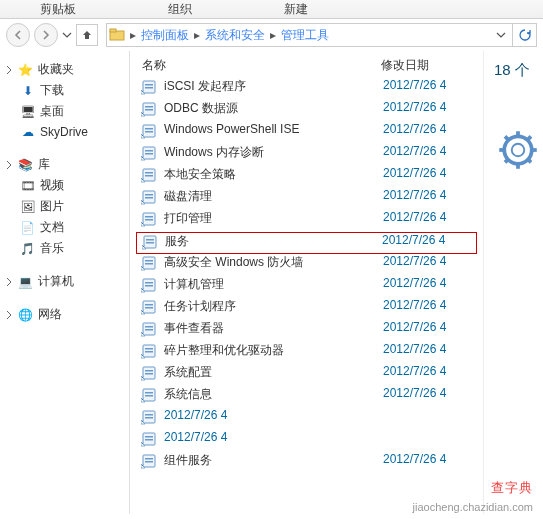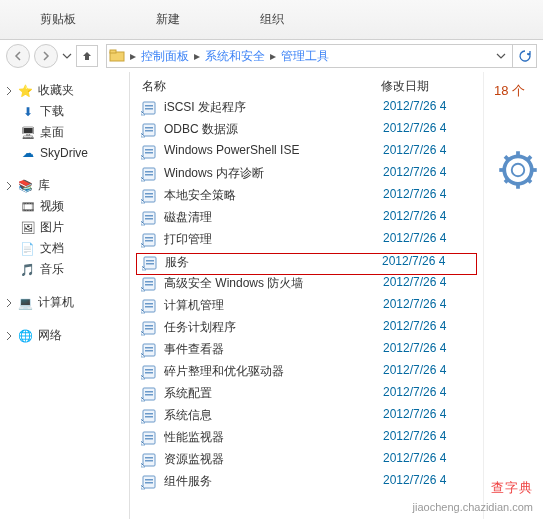--- a/index.html
+++ b/index.html
@@ -1,18 +1,18 @@
 <!DOCTYPE html>
 <html><head>
 <meta charset="utf-8">
 <style>
 * { margin: 0; padding: 0; box-sizing: border-box; font-family: "Microsoft YaHei", "Segoe UI", sans-serif; font-size: 12px; }
 body { width: 543px; height: 519px; background: #fff; overflow: hidden; position: relative; }
 
-.ribbon { height: 40px; background: linear-gradient(#f8f8f8, #f0f0f0); border-bottom: 1px solid #d0d0d0; display: flex; align-items: center; }
+.ribbon { height: 19px; background: linear-gradient(#f8f8f8, #f0f0f0); border-bottom: 1px solid #d0d0d0; display: flex; align-items: center; gap: 12px; }
 .ribbon-tab { padding: 0 40px; color: #444; font-size: 12px; }
 
 .nav-bar { height: 32px; background: #fff; display: flex; align-items: center; padding: 0 6px; gap: 4px; }
 .nav-btn { width: 24px; height: 24px; border-radius: 50%; border: 1px solid #ccc; display: flex; align-items: center; justify-content: center; color: #888; background: #f5f5f5; }
 .nav-btn svg { width: 10px; height: 10px; }
 .up-btn { width: 22px; height: 22px; border: 1px solid #ccc; background: #fff; display: flex; align-items: center; justify-content: center; }
 
 .address-bar { flex: 1; height: 24px; border: 1px solid #ccc; display: flex; align-items: center; background: #fff; margin-left: 4px; }
 .addr-icon { width: 20px; height: 20px; display: flex; align-items: center; justify-content: center; }
 .crumbs { display: flex; align-items: center; flex: 1; overflow: hidden; }
@@ -36,36 +36,36 @@
 .col-date { width: 90px; }
 
 .file-list { padding: 0 6px; }
 .file-row { display: flex; align-items: flex-start; height: 22px; padding: 0 4px; }
 .file-row.highlighted { border: 1.5px solid #cc0000; }
 .file-icon { width: 18px; height: 18px; margin-right: 6px; display: flex; align-items: center; justify-content: center; }
 .file-name { flex: 1; color: #333; white-space: nowrap; overflow: hidden; }
 .file-date { width: 90px; color: #0369a1; white-space: nowrap; }
 
 .preview { width: 60px; padding: 10px 4px; border-left: 1px solid #eee; text-align: left; }
-.preview-count { color: #c2410c; font-size: 13px; margin-bottom: 30px; padding-left: 6px; }
+.preview-count { color: #0c4a6e; font-size: 15px; margin-bottom: 30px; padding-left: 6px; }
 .gear-icon { width: 50px; height: 80px; display: flex; align-items: center; justify-content: center; color: #4a86c5; overflow: hidden; }
 
 .watermark { position: absolute; bottom: 6px; right: 10px; color: #999; font-size: 11px; }
 .watermark2 { position: absolute; bottom: 22px; right: 10px; color: #ef4444; font-size: 13px; letter-spacing: 1px; }
 
 
 .lnk-icon svg { width: 16px; height: 16px; }
 </style>
 </head>
 <body>
 
 <div class="ribbon">
   <div class="ribbon-tab">剪贴板</div>
+  <div class="ribbon-tab">组织</div>
   <div class="ribbon-tab">新建</div>
-  <div class="ribbon-tab">组织</div>
 </div>
 
 <div class="nav-bar">
   <div class="nav-btn">
     <svg viewBox="0 0 10 10">
         <path d="M7 1L3 5l4 4" stroke="#888" fill="none" stroke-width="1.5"></path>
       </svg>
   </div>
   <div class="nav-btn">
     <svg viewBox="0 0 10 10">
@@ -384,34 +384,32 @@
           <div class="file-row">
             <span class="file-icon lnk-icon">
               <svg viewBox="0 0 16 16">
                 <rect x="2" y="2" width="12" height="12" rx="1" fill="#eef4fb" stroke="#6b99c9"></rect>
                 <rect x="4" y="5" width="8" height="1.5" fill="#6b99c9"></rect>
                 <rect x="4" y="8" width="8" height="1.5" fill="#6b99c9"></rect>
                 <path d="M0 11l4 4H0z" fill="#fff" stroke="#6b99c9" stroke-width="0.8"></path>
                 <path d="M1 13l1.2-1.2" stroke="#3a6ea8" stroke-width="0.8"></path>
               </svg>
             </span>
-            <span class="file-name">性能监视器</span>
-            <span class="file-date">2012/7/26 4</span>
-          </div>
-          <div class="file-row">
-            <span class="file-icon lnk-icon">
-              <svg viewBox="0 0 16 16">
-                <rect x="2" y="2" width="12" height="12" rx="1" fill="#eef4fb" stroke="#6b99c9"></rect>
-                <rect x="4" y="5" width="8" height="1.5" fill="#6b99c9"></rect>
-                <rect x="4" y="8" width="8" height="1.5" fill="#6b99c9"></rect>
-                <path d="M0 11l4 4H0z" fill="#fff" stroke="#6b99c9" stroke-width="0.8"></path>
-                <path d="M1 13l1.2-1.2" stroke="#3a6ea8" stroke-width="0.8"></path>
-              </svg>
-            </span>
-            <span class="file-name">资源监视器</span>
+            <span class="file-date">2012/7/26 4</span>
+          </div>
+          <div class="file-row">
+            <span class="file-icon lnk-icon">
+              <svg viewBox="0 0 16 16">
+                <rect x="2" y="2" width="12" height="12" rx="1" fill="#eef4fb" stroke="#6b99c9"></rect>
+                <rect x="4" y="5" width="8" height="1.5" fill="#6b99c9"></rect>
+                <rect x="4" y="8" width="8" height="1.5" fill="#6b99c9"></rect>
+                <path d="M0 11l4 4H0z" fill="#fff" stroke="#6b99c9" stroke-width="0.8"></path>
+                <path d="M1 13l1.2-1.2" stroke="#3a6ea8" stroke-width="0.8"></path>
+              </svg>
+            </span>
             <span class="file-date">2012/7/26 4</span>
           </div>
           <div class="file-row">
             <span class="file-icon lnk-icon">
               <svg viewBox="0 0 16 16">
                 <rect x="2" y="2" width="12" height="12" rx="1" fill="#eef4fb" stroke="#6b99c9"></rect>
                 <rect x="4" y="5" width="8" height="1.5" fill="#6b99c9"></rect>
                 <rect x="4" y="8" width="8" height="1.5" fill="#6b99c9"></rect>
                 <path d="M0 11l4 4H0z" fill="#fff" stroke="#6b99c9" stroke-width="0.8"></path>
                 <path d="M1 13l1.2-1.2" stroke="#3a6ea8" stroke-width="0.8"></path>

